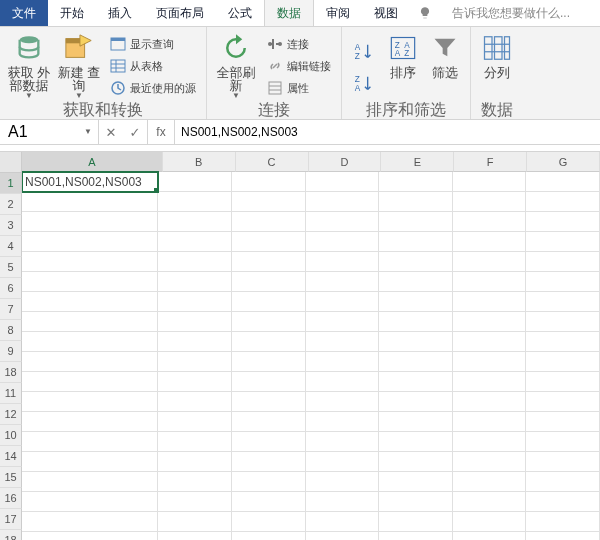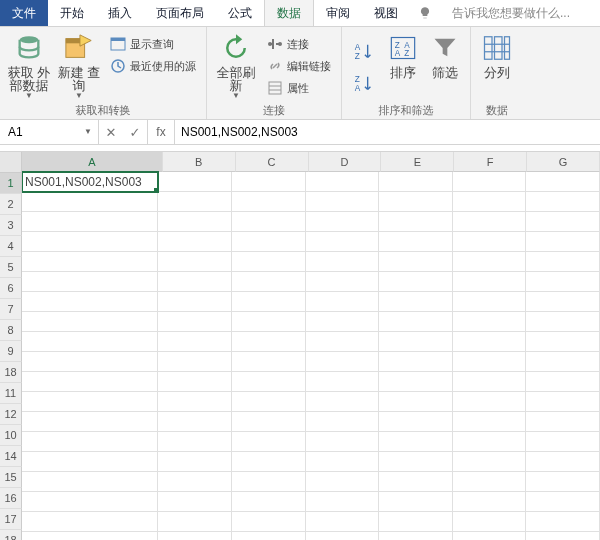--- a/index.html
+++ b/index.html
@@ -7,32 +7,32 @@
   .tabs{height:26px;background:#fff;display:flex;border-bottom:1px solid #d4d4d4}
   .tab{padding:0 12px;line-height:26px;color:#fff;background:#2b579a;cursor:pointer}
   .tab.norm{background:transparent;color:#0f172a}
   .tab.active{background:#f3f3f3;color:#217346;border-left:1px solid #d4d4d4;border-right:1px solid #d4d4d4}
   .tell{flex:1;display:flex;align-items:center;color:#888;gap:20px;padding-left:8px}
   .tell svg{width:14px;height:14px;fill:#888}
   
   .ribbon{height:92px;background:#f3f3f3;border-bottom:1px solid #d4d4d4;display:flex}
   .group{border-right:1px solid #dadada;padding:3px 6px 0 6px;display:flex;flex-direction:column}
   .group-body{flex:1;display:flex;align-items:flex-start;gap:4px}
-  .group-label{height:16px;line-height:14px;text-align:center;font-size:11px;color:#666}
+  .group-label{height:16px;line-height:14px;text-align:center;font-size:16px;color:#666}
   .bigbtn{display:flex;flex-direction:column;align-items:center;width:46px;padding-top:2px;cursor:pointer}
   .bigbtn .ic{width:32px;height:32px;display:flex;align-items:center;justify-content:center}
   .bigbtn .lbl{font-size:13px;line-height:13px;text-align:center;margin-top:2px;color:#444}
   .drop{font-size:8px;color:#666;margin-top:-1px}
   .stack{display:flex;flex-direction:column;gap:2px;padding-top:2px}
   .smallbtn{display:flex;align-items:flex-end;gap:4px;height:20px;padding:0 4px;cursor:pointer;font-size:11px;color:#444;white-space:nowrap}
   .smallbtn .sic{width:16px;height:16px;display:flex;align-items:center;justify-content:center}
   
   .fbar{height:24px;border-bottom:1px solid #d4d4d4;display:flex;align-items:stretch}
   .namebox{width:86px;border-right:1px solid #d4d4d4;display:flex;align-items:center;padding:0 6px;justify-content:space-between}
-  .namebox input{border:0;width:50px;font-size:12px;outline:none;background:transparent}
+  .namebox input{border:0;width:50px;font-size:16px;outline:none;background:transparent}
   .fx-btns{display:flex;align-items:center;border-right:1px solid #d4d4d4}
   .fxbtn{width:24px;display:flex;align-items:center;justify-content:center;color:#777;cursor:pointer;font-size:13px}
   .fxlabel{width:26px;display:flex;align-items:center;justify-content:center;color:#666;border-right:1px solid #d4d4d4}
   .formula-input{flex:1;border:0;padding:0 6px;font-size:12px;outline:none}
   .spacer{height:6px;border-bottom:1px solid #d4d4d4;background:#fff}
   
   .grid{display:flex;height:calc(540px - 26px - 92px - 24px - 6px)}
   .rowhdrs{width:22px;background:#f3f3f3}
   .corner{height:20px;border-right:1px solid #ccc;border-bottom:1px solid #ccc;background:#e6e6e6}
   .rowhdr{height:20px;border-right:1px solid #ccc;border-bottom:1px solid #ddd;font-size:11px;color:#555;display:flex;align-items:center;justify-content:center;background:#eee}
@@ -97,20 +97,31 @@
       </div>
       <div class="stack">
         <div class="smallbtn">
             <span class="sic">
               <svg width="16" height="16" viewBox="0 0 16 16">
                 <rect x="1" y="2" width="14" height="12" fill="none" stroke="#5b8bbf"></rect>
                 <rect x="1" y="2" width="14" height="3" fill="#5b8bbf"></rect>
               </svg>
             </span>
             <span>显示查询</span>
+          </div>
+        <div class="smallbtn">
+            <span class="sic">
+              <svg width="16" height="16" viewBox="0 0 16 16">
+                <rect x="1" y="2" width="14" height="12" fill="none" stroke="#5b8bbf"></rect>
+                <line x1="1" y1="6" x2="15" y2="6" stroke="#5b8bbf"></line>
+                <line x1="1" y1="10" x2="15" y2="10" stroke="#5b8bbf"></line>
+                <line x1="6" y1="2" x2="6" y2="14" stroke="#5b8bbf"></line>
+              </svg>
+            </span>
+            <span>从表格</span>
           </div>
         <div class="smallbtn">
             <span class="sic">
               <svg width="16" height="16" viewBox="0 0 16 16">
                 <circle cx="8" cy="8" r="6" fill="none" stroke="#5b8bbf" stroke-width="1.5"></circle>
                 <path d="M8 4v4l3 2" stroke="#5b8bbf" fill="none" stroke-width="1.5"></path>
               </svg>
             </span>
             <span>最近使用的源</span>
           </div>

